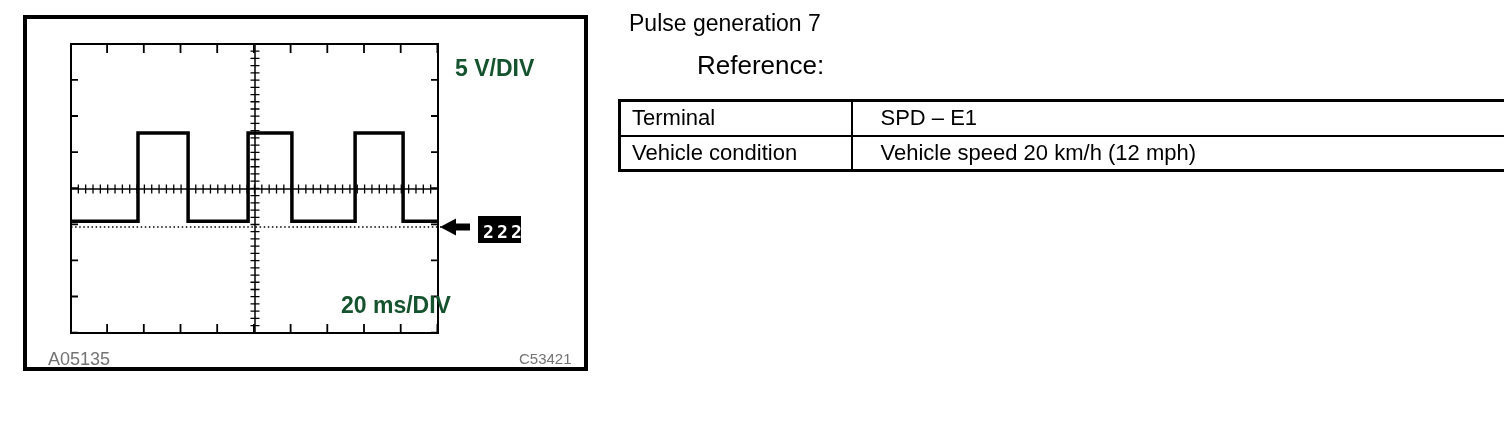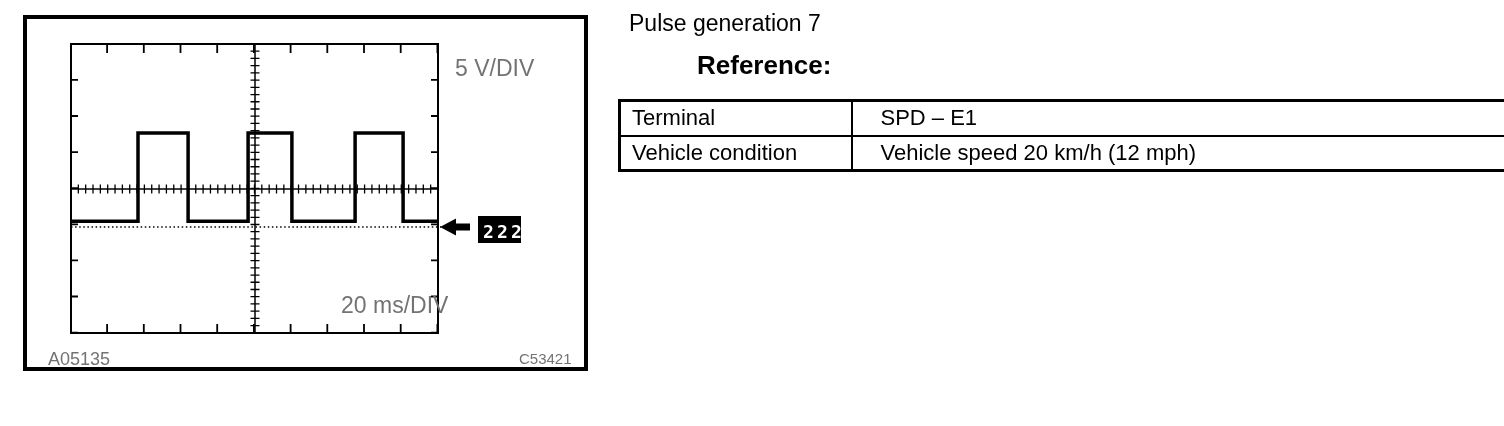--- a/index.html
+++ b/index.html
@@ -15,39 +15,39 @@
   .figure-box {
     position: absolute; left: 23px; top: 15px;
     width: 565px; height: 356px;
     border: 4px solid #000;
     background: #fff;
   }
   .figure-box svg { position: absolute; left: 0; top: 0; }
   .fig-label {
     position: absolute;
     font-size: 23px; line-height: 1.15;
-    white-space: nowrap; color: #737373;
+    white-space: nowrap; color: #14532d; font-weight: bold;
   }
   .fig-label.volt { left: 428px; top: 36px; }
   .fig-label.time { left: 290px; top: 273px; margin-left: 24px; }
   .fig-code {
     position: absolute;
     font-size: 18px; line-height: 1.1;
     white-space: nowrap; color: #737373;
   }
   .fig-code.left  { left: 21px;  top: 331px; }
   .fig-code.right { left: 492px; top: 332px; font-size: 15px; }
   
   .panel-title {
     position: absolute; left: 617px; top: 11px;
     font-size: 23px; line-height: 1.1; white-space: nowrap; margin-left: 12px;
   }
   .panel-reference {
     position: absolute; left: 697px; top: 51px;
-    font-size: 26px; font-weight: bold; line-height: 1.1; white-space: nowrap;
+    font-size: 26px; font-weight: normal; line-height: 1.1; white-space: nowrap;
   }
   table.ref-table {
     position: absolute; left: 618px; top: 99px;
     width: 998px;
     border-collapse: collapse;
     background: #fff;
   }
   table.ref-table td {
     border: 2px solid #000;
     height: 35px;

